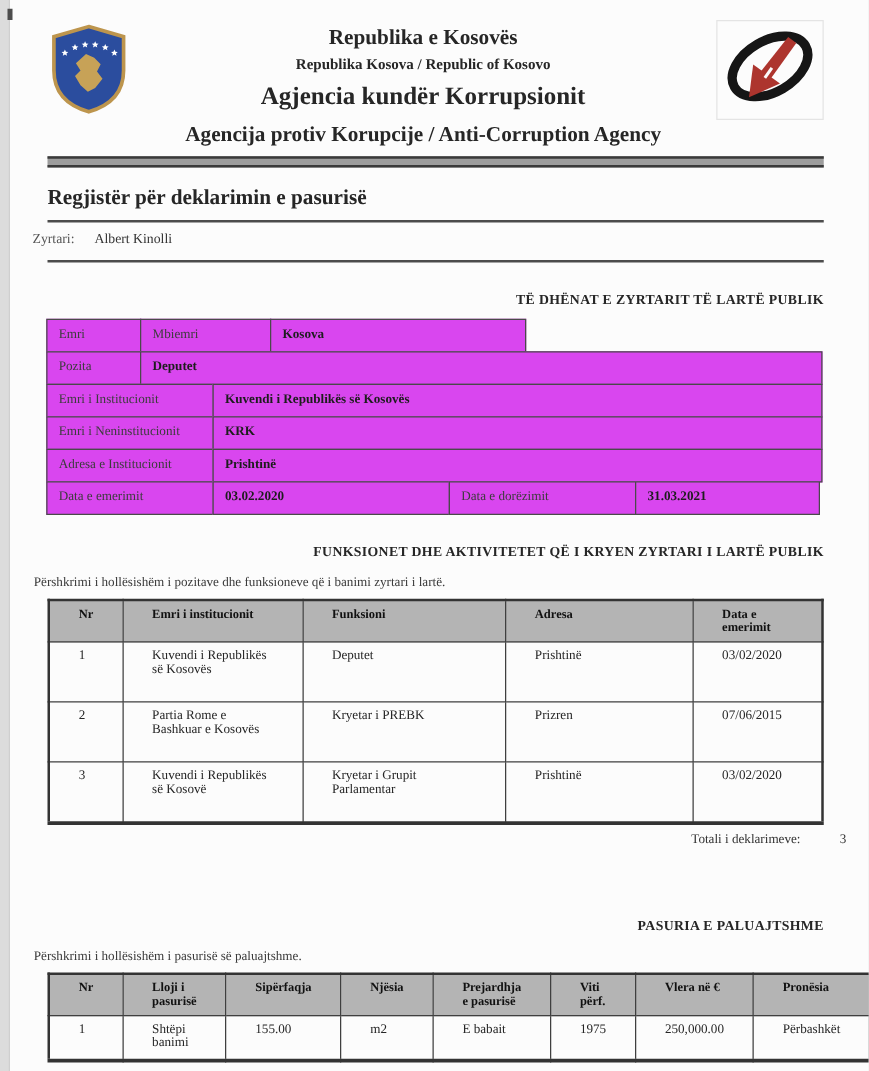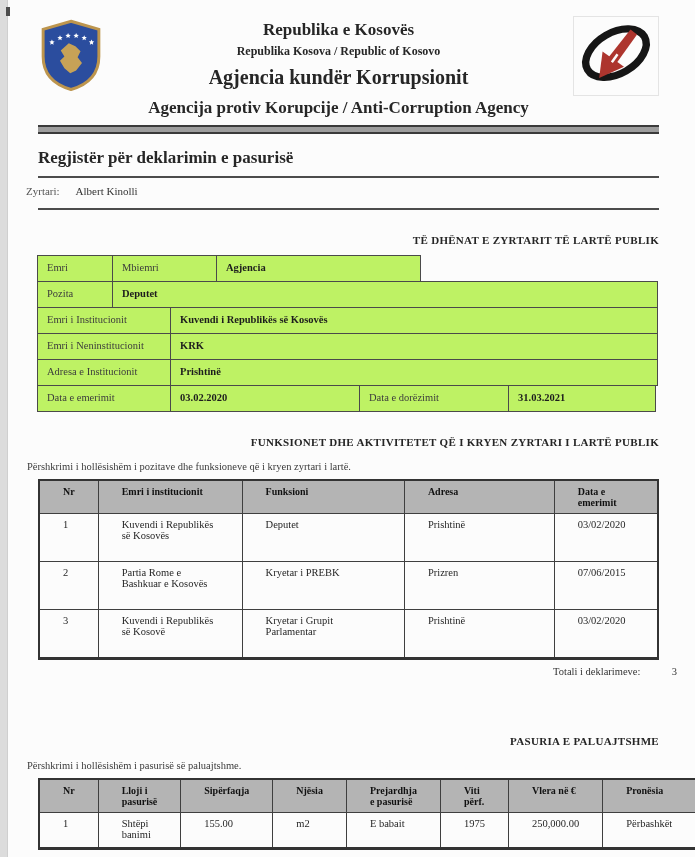--- a/index.html
+++ b/index.html
@@ -33,21 +33,21 @@
   .official-line { margin-top:7px; font-size:11px; padding-bottom:11px; border-bottom:2px solid #4c4c4c; display:flex; }
   .official-line .lbl { color:#555; margin-left:-12px; }
   .official-line .val { margin-left:16px; color:#333; }
 
   .section-heading { margin-top:24px; text-align:right; font-size:11px; font-weight:bold; letter-spacing:.3px; }
   .section-desc { margin-top:13px; margin-left:-11px; font-size:10.5px; color:#3a3a3a; }
 
   
   .grid { margin-top:10px; font-size:10.5px; }
   .grow { display:flex; margin-top:-1px; }
-  .gcell { border:1px solid #4a4a4a; margin-left:-1px; padding:6px 9px 5px 9px; box-sizing:border-box; height:27px; overflow:hidden; background:#bef264; }
+  .gcell { border:1px solid #4a4a4a; margin-left:-1px; padding:6px 9px 5px 9px; box-sizing:border-box; height:27px; overflow:hidden; background:#d946ef; }
   .grow:first-child .gcell { margin-top:0; }
   .gcell.lbl { color:#3c3c3c; }
   .gcell.val { font-weight:bold; color:#1d1d1d; }
 
   
   table.dt { border-collapse:collapse; width:100%; margin-top:7px; font-size:10.5px; }
   table.dt th, table.dt td { border:1px solid #3f3f3f; padding:5px 23px; text-align:left; vertical-align:top; }
   table.dt th { background:#b4b4b4; font-weight:bold; font-size:10px; color:#111; height:16px; }
   table.dt { border:2px solid #333; border-bottom:3px solid #333; }
   td.tall { height:37px; }
@@ -108,21 +108,21 @@
       <span class="lbl">Zyrtari:</span>
       <span class="val">Albert Kinolli</span>
     </div>
 
     <div class="section-heading">TË DHËNAT E ZYRTARIT TË LARTË PUBLIK</div>
 
     <div class="grid">
       <div class="grow">
         <div class="gcell lbl" style="width:76px">Emri</div>
         <div class="gcell lbl" style="width:105px">Mbiemri</div>
-        <div class="gcell val" style="width:205px">Agjencia</div>
+        <div class="gcell val" style="width:205px">Kosova</div>
       </div>
       <div class="grow">
         <div class="gcell lbl" style="width:76px">Pozita</div>
         <div class="gcell val" style="width:546px">Deputet</div>
       </div>
       <div class="grow">
         <div class="gcell lbl" style="width:134px">Emri i Institucionit</div>
         <div class="gcell val" style="width:488px">Kuvendi i Republikës së Kosovës</div>
       </div>
       <div class="grow">
@@ -135,21 +135,21 @@
       </div>
       <div class="grow">
         <div class="gcell lbl" style="width:134px">Data e emerimit</div>
         <div class="gcell val" style="width:190px">03.02.2020</div>
         <div class="gcell lbl" style="width:150px">Data e dorëzimit</div>
         <div class="gcell val" style="width:148px">31.03.2021</div>
       </div>
     </div>
 
     <div class="section-heading sp-funk">FUNKSIONET DHE AKTIVITETET QË I KRYEN ZYRTARI I LARTË PUBLIK</div>
-    <div class="section-desc">Përshkrimi i hollësishëm i pozitave dhe funksioneve që i kryen zyrtari i lartë.</div>
+    <div class="section-desc">Përshkrimi i hollësishëm i pozitave dhe funksioneve që i banimi zyrtari i lartë.</div>
 
     <table class="dt">
       <colgroup>
         <col style="width:4.5%">
           <col style="width:24.5%">
           <col style="width:28%">
           <col style="width:26%">
           <col style="width:17%">
       </colgroup>
       <thead>

